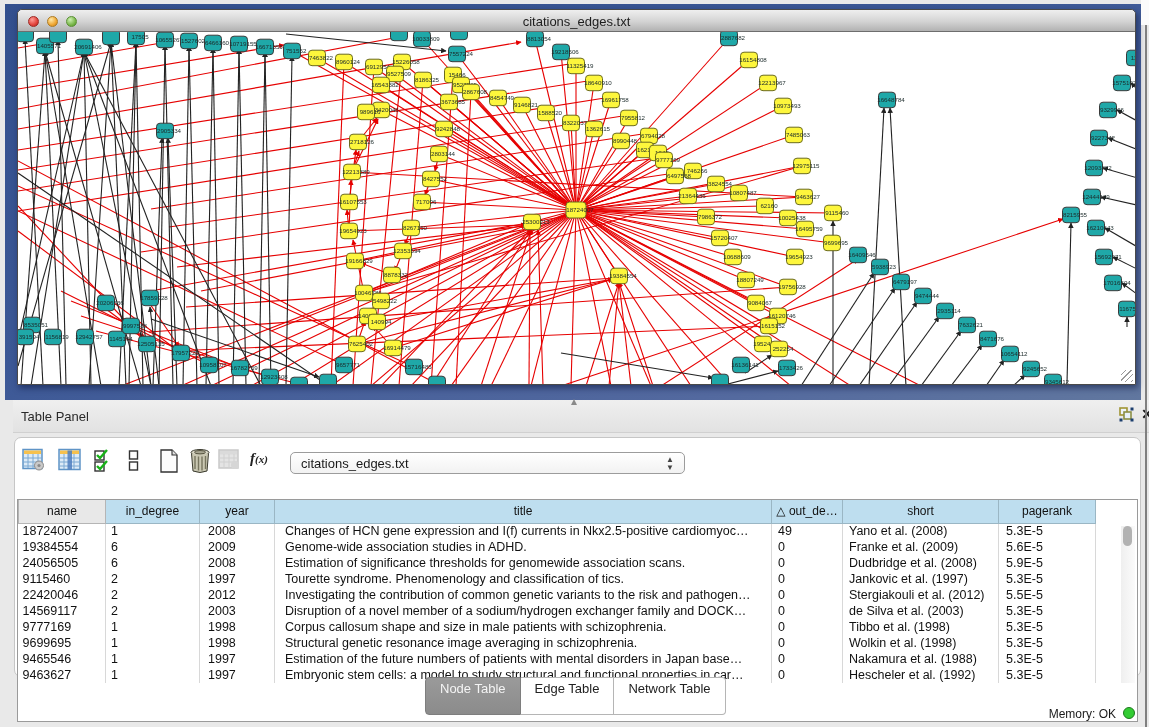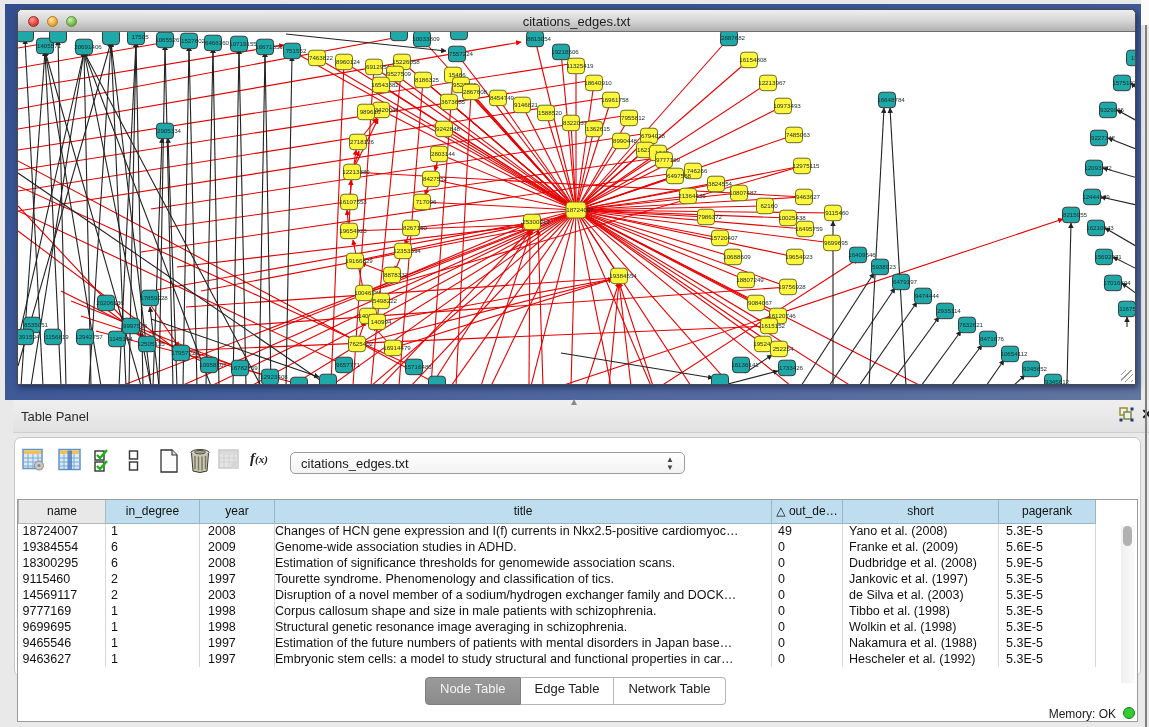--- a/index.html
+++ b/index.html
@@ -22,29 +22,29 @@
 #combo{position:absolute;left:275px;top:14px;width:395px;height:22px;background:linear-gradient(#ffffff,#f2f2f2);border:1px solid #9c9c9c;border-radius:5px;font-size:13px;color:#1a1a1a;padding:3px 0 0 10px;}
 #combo .ud{position:absolute;right:10px;top:3px;font-size:8px;color:#444;line-height:0.95;}
 #tablewrap{position:absolute;left:2px;top:61px;width:1121px;height:223px;background:#fff;border:1px solid #9a9a9a;overflow:hidden;}
 table{border-collapse:collapse;table-layout:fixed;width:1077px;font-size:12.5px;color:#111;}
 th{height:23px;font-weight:normal;background:#bedeef;border:1px solid #9ab6c4;border-top:none;font-size:12px;}
 th.c1{background:#e8e8e8;border-color:#b5b5b5;}
 td{height:16px;white-space:nowrap;overflow:hidden;border-right:1px solid #d8d8d8;padding:0;}
 td.c1{padding-left:4px;}
 td.c2{padding-left:5px;}
 td.c3{padding-left:8px;}
-td.c4{}
+td.c4{padding-left:10px;}
 td.c5{padding-left:6px;}
 td.c6{padding-left:6px;}
 td.c7{padding-left:7px;}
 col.c1{width:87px;}col.c2{width:94px;}col.c3{width:75px;}col.c4{width:497px;}col.c5{width:71px;}col.c6{width:156px;}col.c7{width:97px;}
 #vscroll{position:absolute;right:2px;top:26px;width:14px;height:157px;background:linear-gradient(90deg,#efefef,#fbfbfb);}
 #vthumb{position:absolute;left:2px;top:0px;width:9px;height:20px;background:#b2b2b2;border-radius:5px;}
 #tabs{position:absolute;left:425px;top:677px;height:21px;font-size:13px;}
-.tab{float:left;height:28px;padding:3px 14px 0 14px;background:#fff;border:1px solid #b5b5b5;border-left:none;color:#222;}
+.tab{float:left;height:38px;padding:3px 14px 0 14px;background:#fff;border:1px solid #b5b5b5;border-left:none;color:#222;}
 .tab.sel{background:linear-gradient(#9a9a9a,#8b8b8b);color:#f4f4f4;border:1px solid #7e7e7e;border-radius:4px 0 0 4px;}
 .tab.last{border-radius:0 4px 4px 0;}
 #mem{position:absolute;right:33px;top:707px;font-size:12px;color:#1a1a1a;}
 #memdot{position:absolute;right:14px;top:707px;width:12px;height:12px;border-radius:50%;background:#33cc33;border:1px solid #1d7a1d;}
 #cursor{position:absolute;left:571px;top:399px;width:0;height:0;border-left:3px solid transparent;border-right:3px solid transparent;border-bottom:6px solid #8a8a8a;}
 #redge{position:absolute;right:2px;top:25px;width:2px;height:702px;background:#7f7f7f;}
 #trwhite{position:absolute;right:0;top:0;width:8px;height:25px;background:#fbfbfb;}
 </style></head>
 <body>
 <div id="frame">
@@ -638,36 +638,45 @@
 <tr>
             <td class="c1">19384554</td>
             <td class="c2">6</td>
             <td class="c3">2009</td>
             <td class="c4">Genome-wide association studies in ADHD.</td>
             <td class="c5">0</td>
             <td class="c6">Franke et al. (2009)</td>
             <td class="c7">5.6E-5</td>
           </tr>
 <tr>
-            <td class="c1">18300295</td>
+            <td class="c1">24056505</td>
             <td class="c2">6</td>
             <td class="c3">2008</td>
             <td class="c4">Estimation of significance thresholds for genomewide association scans.</td>
             <td class="c5">0</td>
             <td class="c6">Dudbridge et al. (2008)</td>
             <td class="c7">5.9E-5</td>
           </tr>
 <tr>
             <td class="c1">9115460</td>
             <td class="c2">2</td>
             <td class="c3">1997</td>
             <td class="c4">Tourette syndrome. Phenomenology and classification of tics.</td>
             <td class="c5">0</td>
             <td class="c6">Jankovic et al. (1997)</td>
             <td class="c7">5.3E-5</td>
+          </tr>
+<tr>
+            <td class="c1">22420046</td>
+            <td class="c2">2</td>
+            <td class="c3">2012</td>
+            <td class="c4">Investigating the contribution of common genetic variants to the risk and pathogen…</td>
+            <td class="c5">0</td>
+            <td class="c6">Stergiakouli et al. (2012)</td>
+            <td class="c7">5.5E-5</td>
           </tr>
 <tr>
             <td class="c1">14569117</td>
             <td class="c2">2</td>
             <td class="c3">2003</td>
             <td class="c4">Disruption of a novel member of a sodium/hydrogen exchanger family and DOCK…</td>
             <td class="c5">0</td>
             <td class="c6">de Silva et al. (2003)</td>
             <td class="c7">5.3E-5</td>
           </tr>

